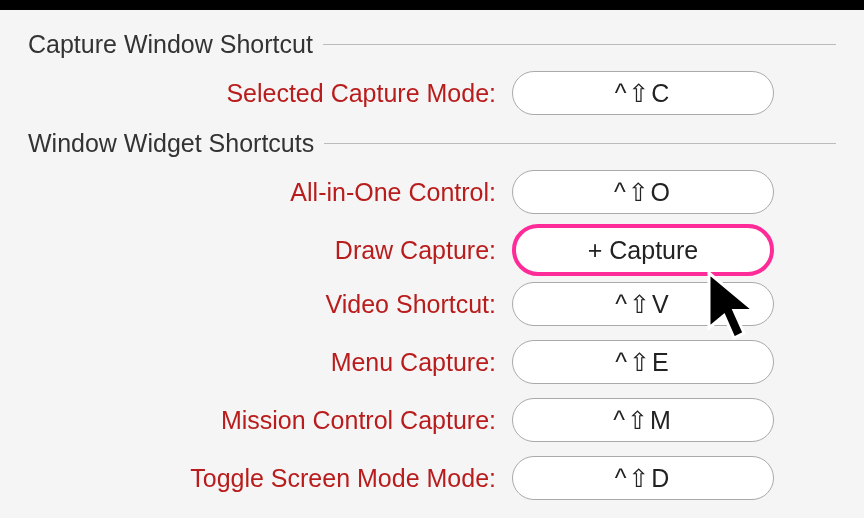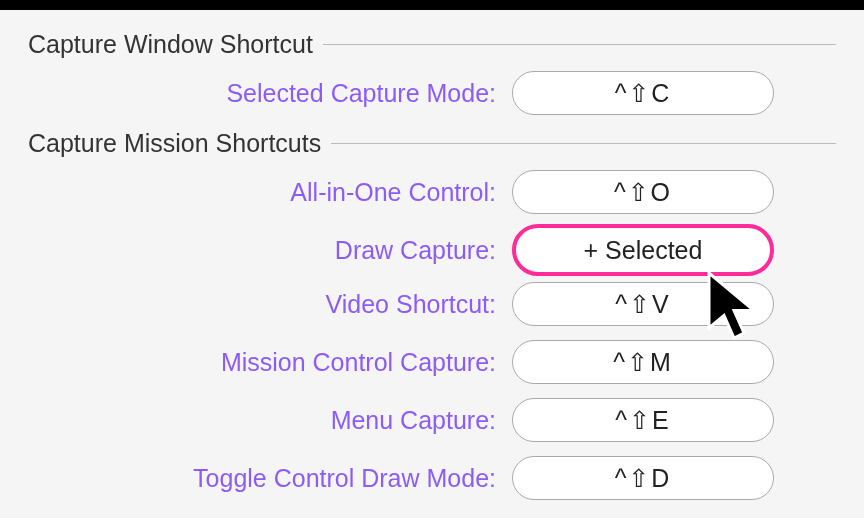--- a/index.html
+++ b/index.html
@@ -40,21 +40,21 @@
       align-items: center;
       margin-bottom: 14px;
       height: 44px;
     }
     .label {
       width: 484px;
       text-align: right;
       padding-right: 16px;
       font-size: 25px;
       font-weight: 400;
-      color: #8b5cf6;
+      color: #b91c1c;
     }
     .shortcut-btn {
       width: 262px;
       height: 44px;
       border-radius: 22px;
       border: 1px solid #aaa;
       background: #fff;
       display: flex;
       align-items: center;
       justify-content: center;
@@ -93,61 +93,61 @@
   </div>
 
   <div class="row">
     <div class="label">Selected Capture Mode:</div>
     <div class="shortcut-btn">
       <span class="sym">^⇧C</span>
     </div>
   </div>
 
   <div class="section-header">
-    <span class="section-title">Capture Mission Shortcuts</span>
+    <span class="section-title">Window Widget Shortcuts</span>
     <span class="divider"></span>
   </div>
 
   <div class="row">
     <div class="label">All-in-One Control:</div>
     <div class="shortcut-btn">
       <span class="sym">^⇧O</span>
     </div>
   </div>
 
   <div class="row" style="margin-bottom:10px;">
     <div class="label">Draw Capture:</div>
     <div class="shortcut-btn highlighted">
-      <span>+ Selected</span>
+      <span>+ Capture</span>
     </div>
   </div>
 
   <div class="row">
     <div class="label">Video Shortcut:</div>
     <div class="shortcut-btn">
       <span class="sym">^⇧V</span>
     </div>
   </div>
 
   <div class="row">
+    <div class="label">Menu Capture:</div>
+    <div class="shortcut-btn">
+      <span class="sym">^⇧E</span>
+    </div>
+  </div>
+
+  <div class="row">
     <div class="label">Mission Control Capture:</div>
     <div class="shortcut-btn">
       <span class="sym">^⇧M</span>
     </div>
   </div>
 
   <div class="row">
-    <div class="label">Menu Capture:</div>
-    <div class="shortcut-btn">
-      <span class="sym">^⇧E</span>
-    </div>
-  </div>
-
-  <div class="row">
-    <div class="label">Toggle Control Draw Mode:</div>
+    <div class="label">Toggle Screen Mode Mode:</div>
     <div class="shortcut-btn">
       <span class="sym">^⇧D</span>
     </div>
   </div>
 
 </div>
 
 <svg class="cursor" width="60" height="78" viewBox="0 0 24 30">
   <path d="M 2 1 L 2 23 L 8 18 L 12 27 L 16 25 L 12 16 L 20 16 Z" fill="#000" stroke="#fff" stroke-width="1.2"></path>
 </svg>

